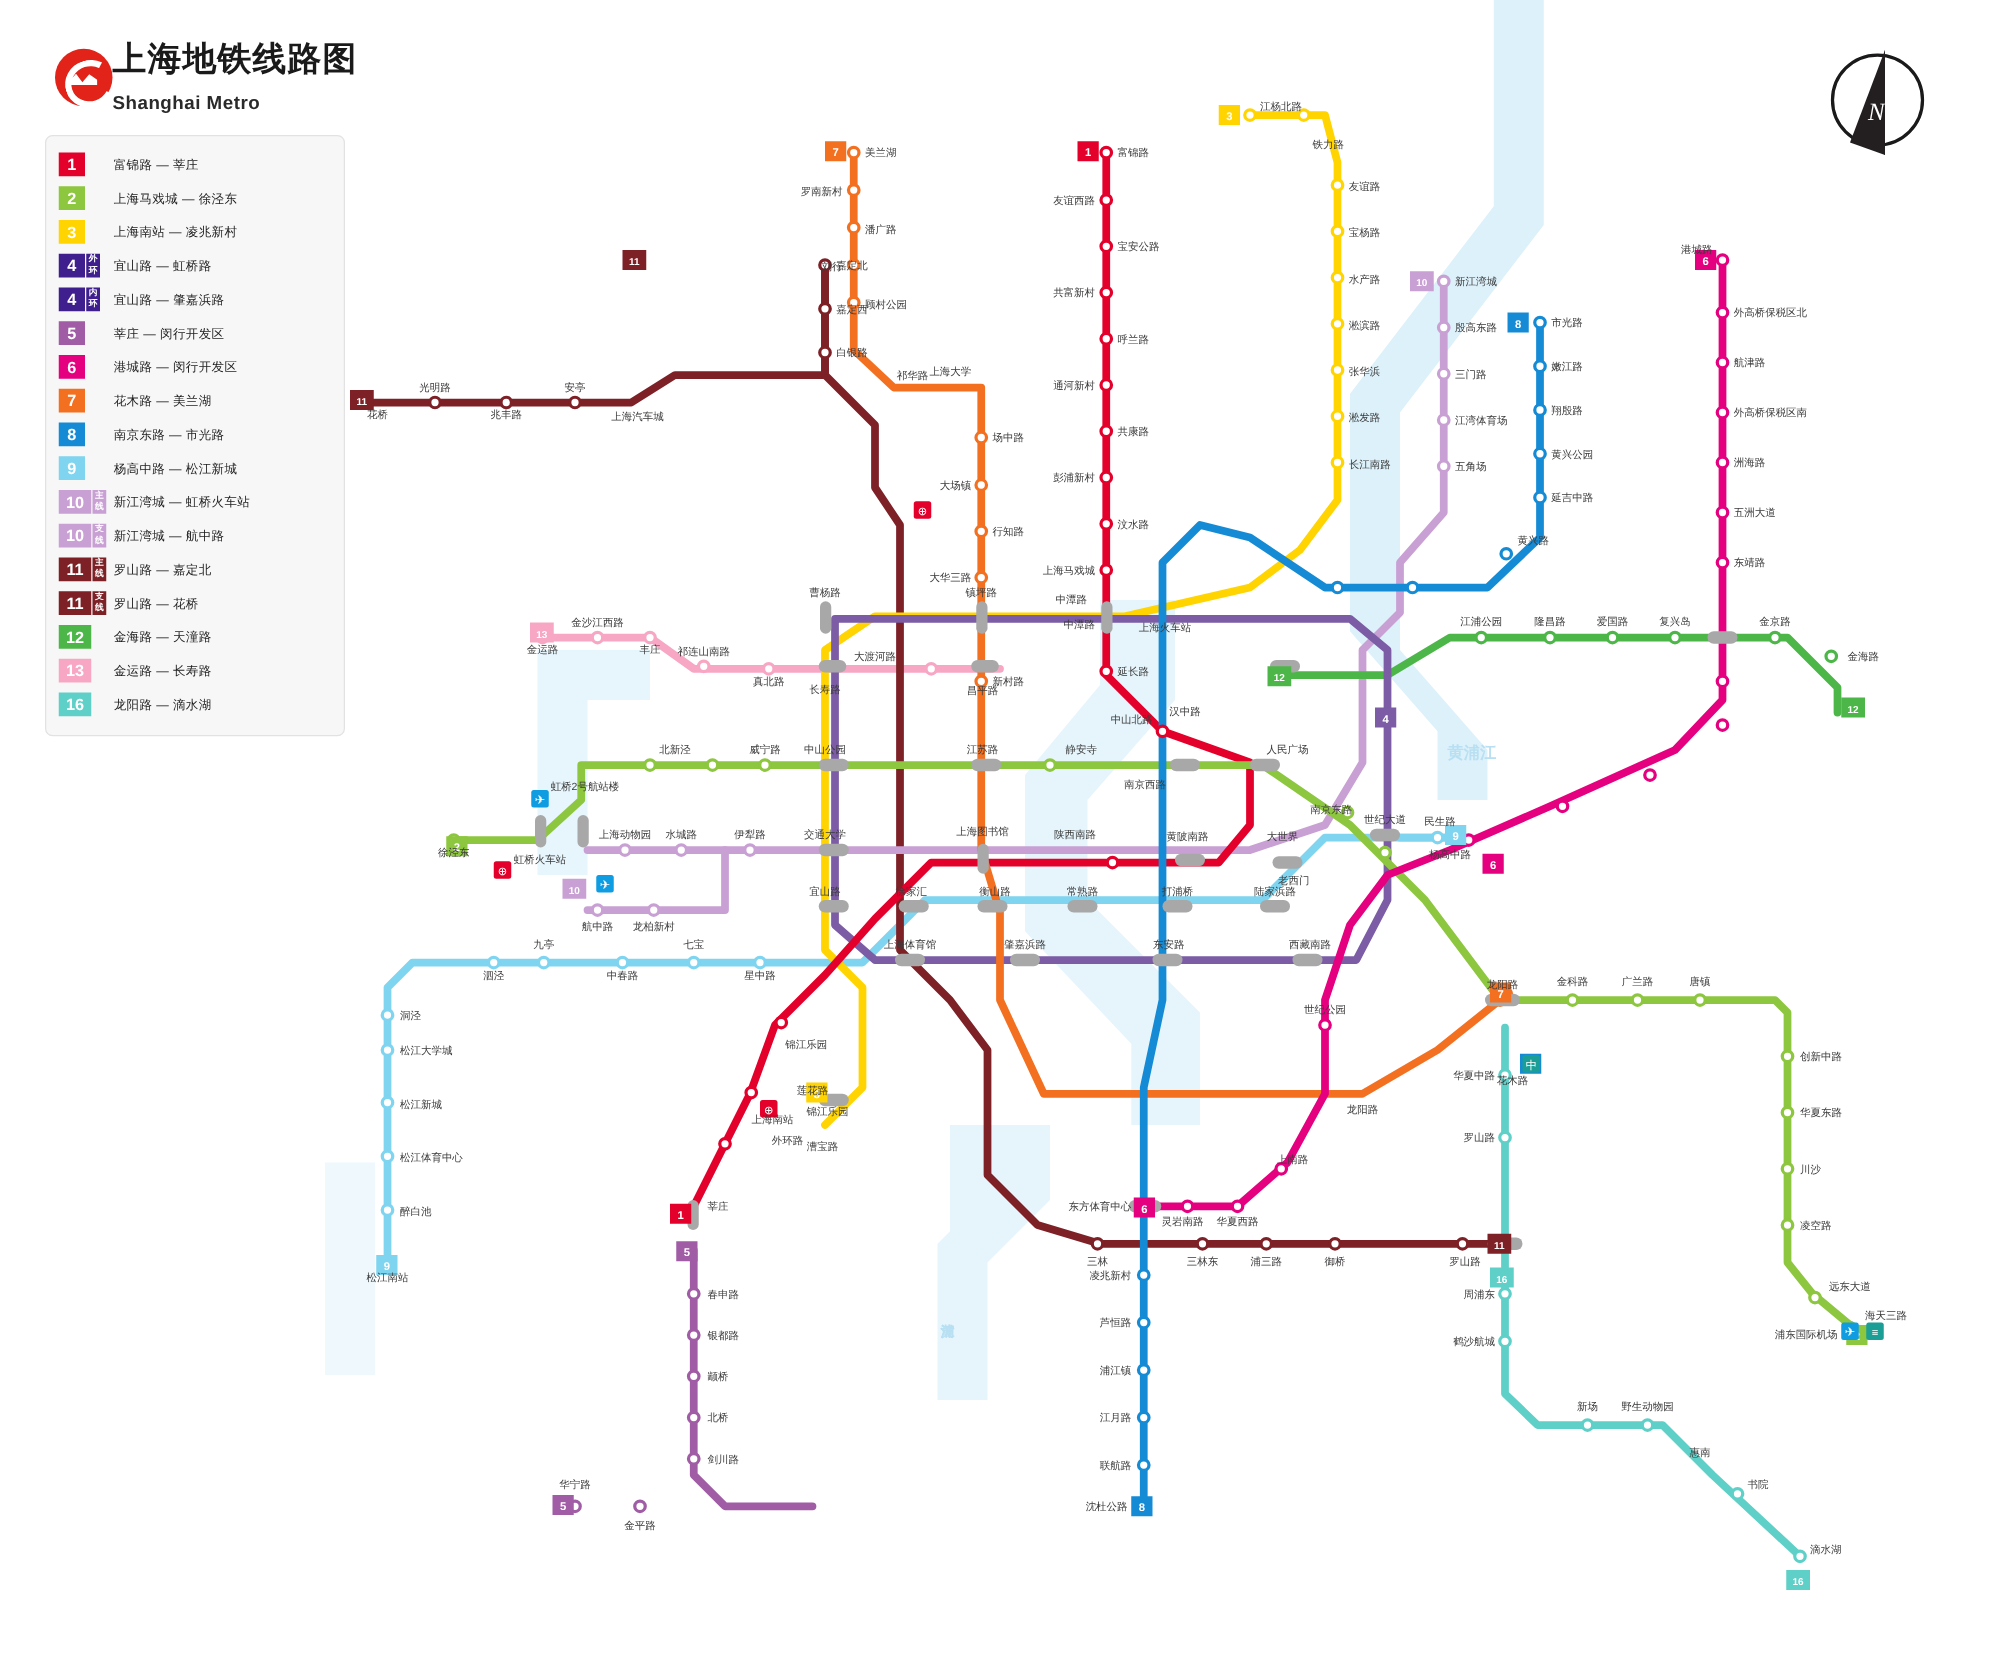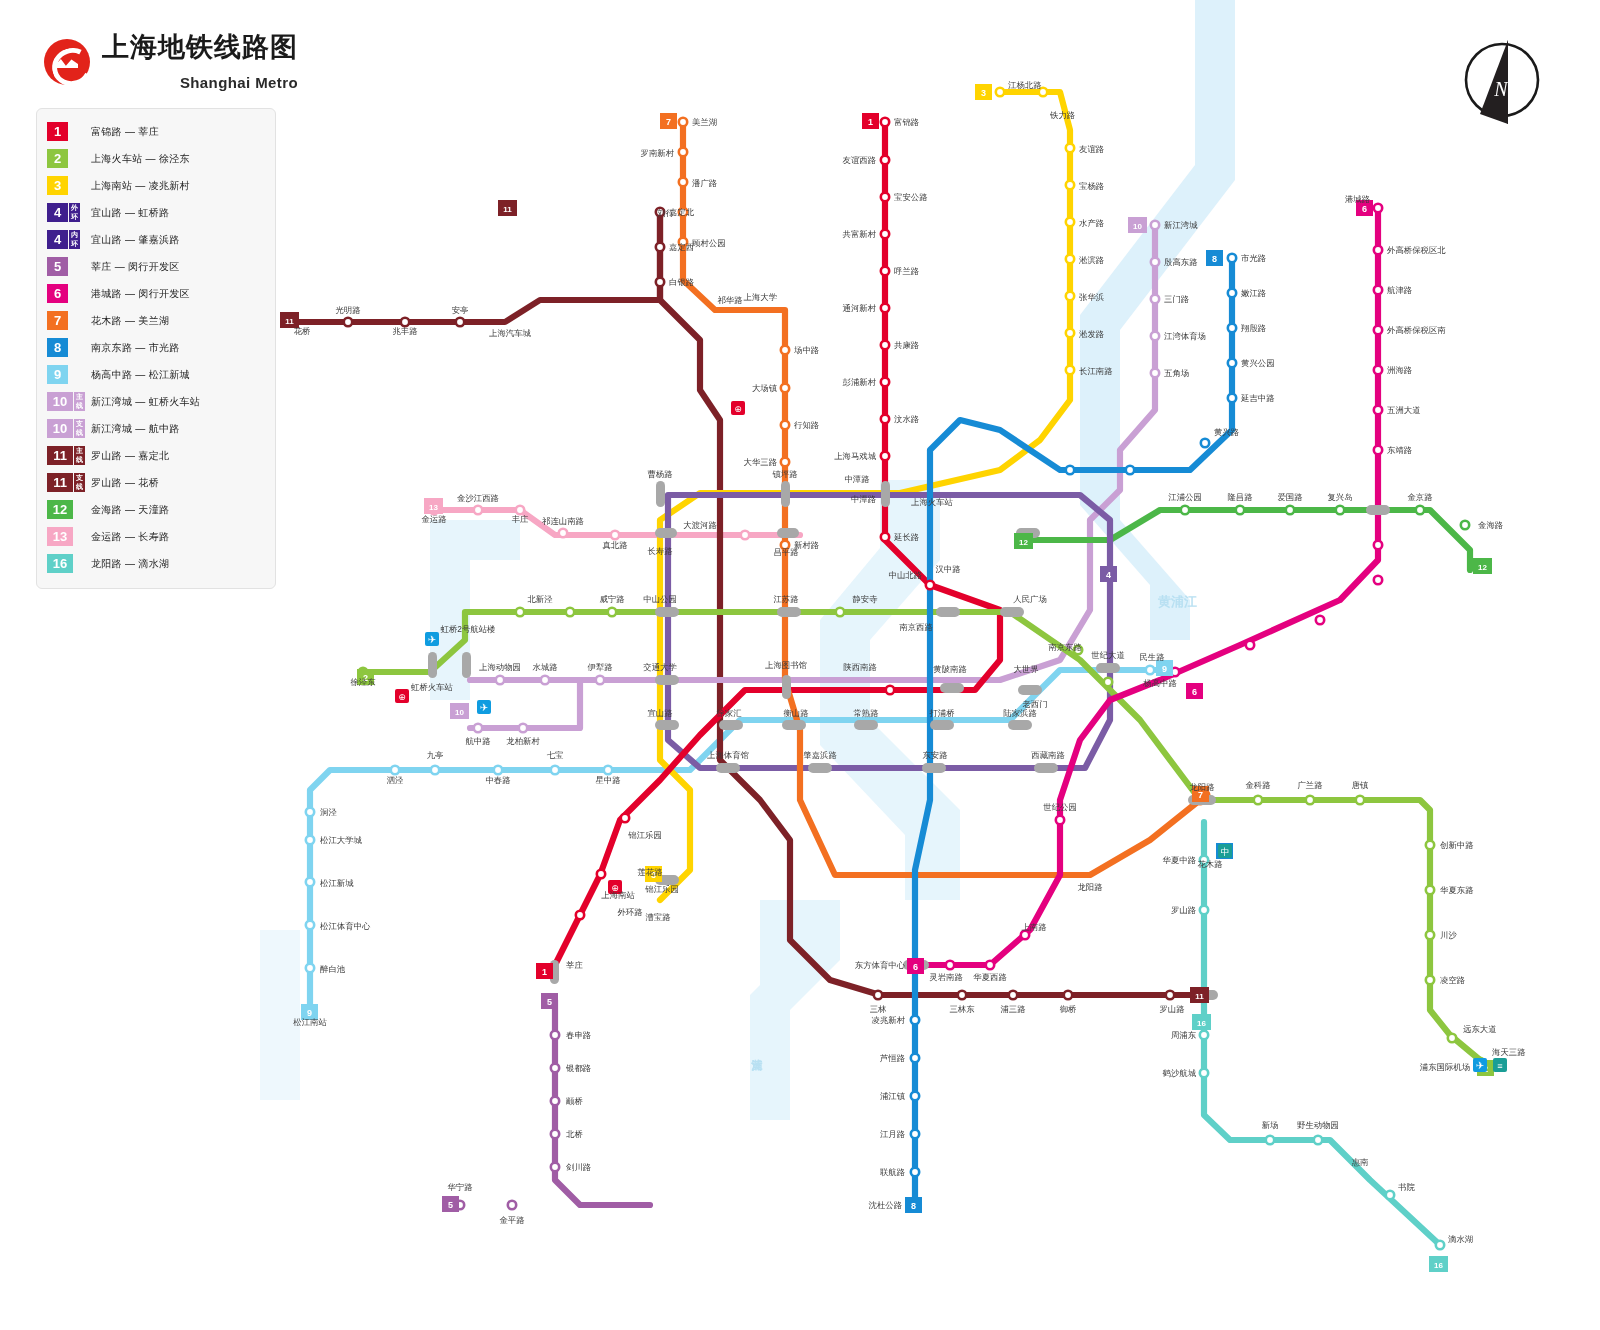--- a/index.html
+++ b/index.html
@@ -14,21 +14,21 @@
     width: 1600px;
     height: 1330px;
     background: #ffffff;
     overflow: hidden;
   }
 
   
   #brand {
     position: absolute;
     left: 44px; top: 34px;
-    display: flex; align-items: center; gap: 12px;
+    display: flex; align-items: center; 
   }
   #brand-logo {
     width: 46px; height: 46px; border-radius: 50%;
     background: #e2231a;
     position: relative; flex: 0 0 auto;
   }
   #brand-logo::before{
     content:""; position:absolute; left:8px; top:9px;
     width:30px; height:28px; border-radius:50%;
     border:5px solid #ffffff; border-right-color:transparent;
@@ -39,21 +39,21 @@
     width:22px; height:9px; background:#ffffff;
     clip-path: polygon(0 60%, 22% 0, 45% 75%, 70% 5%, 100% 55%, 100% 100%, 0 100%);
   }
   #brand-text { line-height: 1; }
   #brand-cn {
     font-size: 27px; font-weight: bold; color: #1a1a1a;
     letter-spacing: 1px; display: block;
   }
   #brand-en {
     font-size: 15px; font-weight: bold; color: #2a2a2a;
-    letter-spacing: 0.4px; display: block; margin-top: 14px; text-align: right;
+    letter-spacing: 0.4px; display: block; margin-top: 14px;
   }
 
   
   #compass { position: absolute; right: 46px; top: 28px; width: 104px; height: 104px; }
 
   
   #legend {
     position: absolute; left: 36px; top: 108px;
     width: 240px;
     background: #f7f7f7;
@@ -134,21 +134,21 @@
     <div class="legend-row">
       <span class="badge-wrap">
         <span class="badge" style="background:#e3002b">1</span>
       </span>
       <span class="legend-label">富锦路 — 莘庄</span>
     </div>
     <div class="legend-row">
       <span class="badge-wrap">
         <span class="badge" style="background:#8dc63f">2</span>
       </span>
-      <span class="legend-label">上海火车站 — 徐泾东</span>
+      <span class="legend-label">上海马戏城 — 徐泾东</span>
     </div>
     <div class="legend-row">
       <span class="badge-wrap">
         <span class="badge" style="background:#ffd400">3</span>
       </span>
       <span class="legend-label">上海南站 — 凌兆新村</span>
     </div>
     <div class="legend-row">
       <span class="badge-wrap">
         <span class="badge" style="background:#3f1f8e">4</span>

